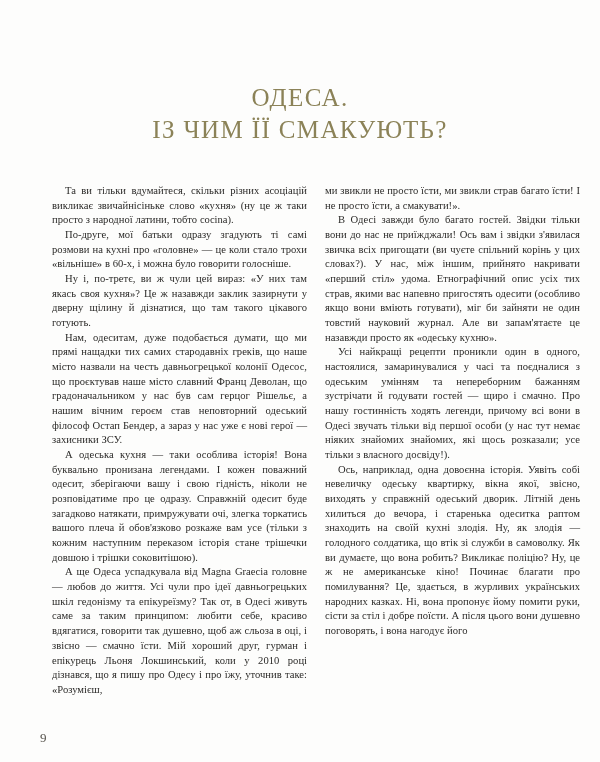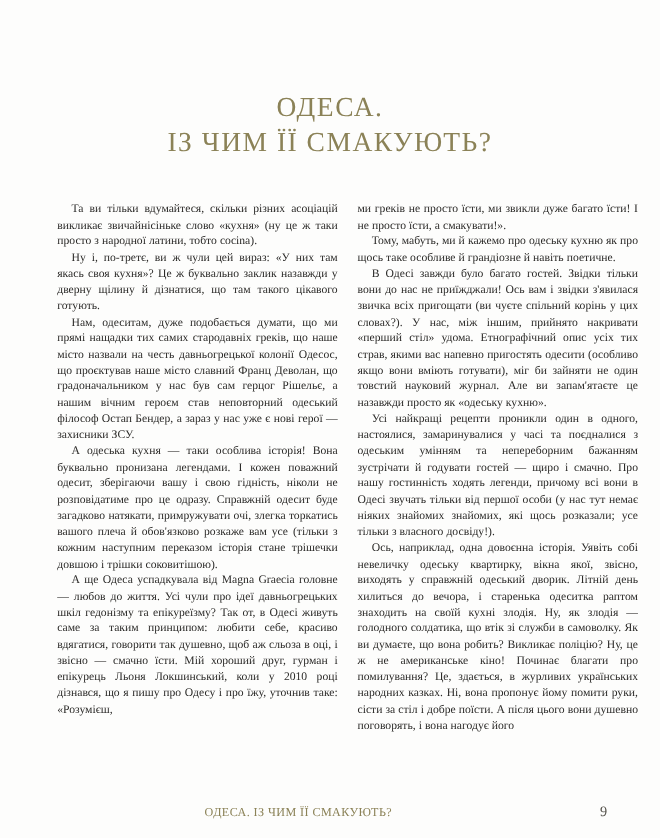--- a/index.html
+++ b/index.html
@@ -102,34 +102,33 @@
 
   <div class="title-block">
     <div class="title-line title-line-1">ОДЕСА.</div>
     <div class="title-line title-line-2">ІЗ ЧИМ ЇЇ СМАКУЮТЬ?</div>
   </div>
 
   <div class="columns">
 
     <div class="col">
       <p>Та ви тільки вдумайтеся, скільки різних асоціацій викликає звичайнісіньке слово «кухня» (ну це ж таки просто з народної латини, тобто cocina).</p>
-      <p>Ну і, по-третє, ви ж чули цей вираз: «У них там якась своя кухня»? Це ж буквально заклик назавжди у дверну щілину й дізнатися, що там такого цікавого готують.</p>
+      <p>По-друге, мої батьки одразу згадують ті самі розмови на кухні про «головне» — це коли стало трохи «вільніше» в 60-х, і можна було говорити голосніше.</p>
+      <p>Ну і, по-третє, ви ж чули цей вираз: «У них там якась своя кухня»? Це ж назавжди заклик зазирнути у дверну щілину й дізнатися, що там такого цікавого готують.</p>
       <p>Нам, одеситам, дуже подобається думати, що ми прямі нащадки тих самих стародавніх греків, що наше місто назвали на честь давньогрецької колонії Одесос, що проєктував наше місто славний Франц Деволан, що градоначальником у нас був сам герцог Рішельє, а нашим вічним героєм став неповторний одеський філософ Остап Бендер, а зараз у нас уже є нові герої — захисники ЗСУ.</p>
       <p>А одеська кухня — таки особлива історія! Вона буквально пронизана легендами. І кожен поважний одесит, зберігаючи вашу і свою гідність, ніколи не розповідатиме про це одразу. Справжній одесит буде загадково натякати, примружувати очі, злегка торкатись вашого плеча й обов'язково розкаже вам усе (тільки з кожним наступним переказом історія стане трішечки довшою і трішки соковитішою).</p>
       <p>А ще Одеса успадкувала від Magna Graecia головне — любов до життя. Усі чули про ідеї давньогрецьких шкіл гедонізму та епікуреїзму? Так от, в Одесі живуть саме за таким принципом: любити себе, красиво вдягатися, говорити так душевно, щоб аж сльоза в оці, і звісно — смачно їсти. Мій хороший друг, гурман і епікурець Льоня Локшинський, коли у 2010 році дізнався, що я пишу про Одесу і про їжу, уточнив таке: «Розумієш,</p>
     </div>
 
     <div class="col">
-      <p class="cont">ми греків не просто їсти, ми звикли дуже багато їсти! І не просто їсти, а смакувати!».</p>
-      <p>Тому, мабуть, ми й кажемо про одеську кухню як про щось таке особливе й грандіозне й навіть поетичне.</p>
+      <p class="cont">ми звикли не просто їсти, ми звикли страв багато їсти! І не просто їсти, а смакувати!».</p>
       <p>В Одесі завжди було багато гостей. Звідки тільки вони до нас не приїжджали! Ось вам і звідки з'явилася звичка всіх пригощати (ви чуєте спільний корінь у цих словах?). У нас, між іншим, прийнято накривати «перший стіл» удома. Етнографічний опис усіх тих страв, якими вас напевно пригостять одесити (особливо якщо вони вміють готувати), міг би зайняти не один товстий науковий журнал. Але ви запам'ятаєте це назавжди просто як «одеську кухню».</p>
       <p>Усі найкращі рецепти проникли один в одного, настоялися, замаринувалися у часі та поєдналися з одеським умінням та непереборним бажанням зустрічати й годувати гостей — щиро і смачно. Про нашу гостинність ходять легенди, причому всі вони в Одесі звучать тільки від першої особи (у нас тут немає ніяких знайомих знайомих, які щось розказали; усе тільки з власного досвіду!).</p>
       <p>Ось, наприклад, одна довоєнна історія. Уявіть собі невеличку одеську квартирку, вікна якої, звісно, виходять у справжній одеський дворик. Літній день хилиться до вечора, і старенька одеситка раптом знаходить на своїй кухні злодія. Ну, як злодія — голодного солдатика, що втік зі служби в самоволку. Як ви думаєте, що вона робить? Викликає поліцію? Ну, це ж не американське кіно! Починає благати про помилування? Це, здається, в журливих українських народних казках. Ні, вона пропонує йому помити руки, сісти за стіл і добре поїсти. А після цього вони душевно поговорять, і вона нагодує його</p>
     </div>
 
   </div>
 
   <div class="footer">
-    <div class="running-head">ОДЕСА.  ІЗ ЧИМ ЇЇ СМАКУЮТЬ?</div>
     <div class="page-number">9</div>
   </div>
 
 </div>
 
 </body></html>

